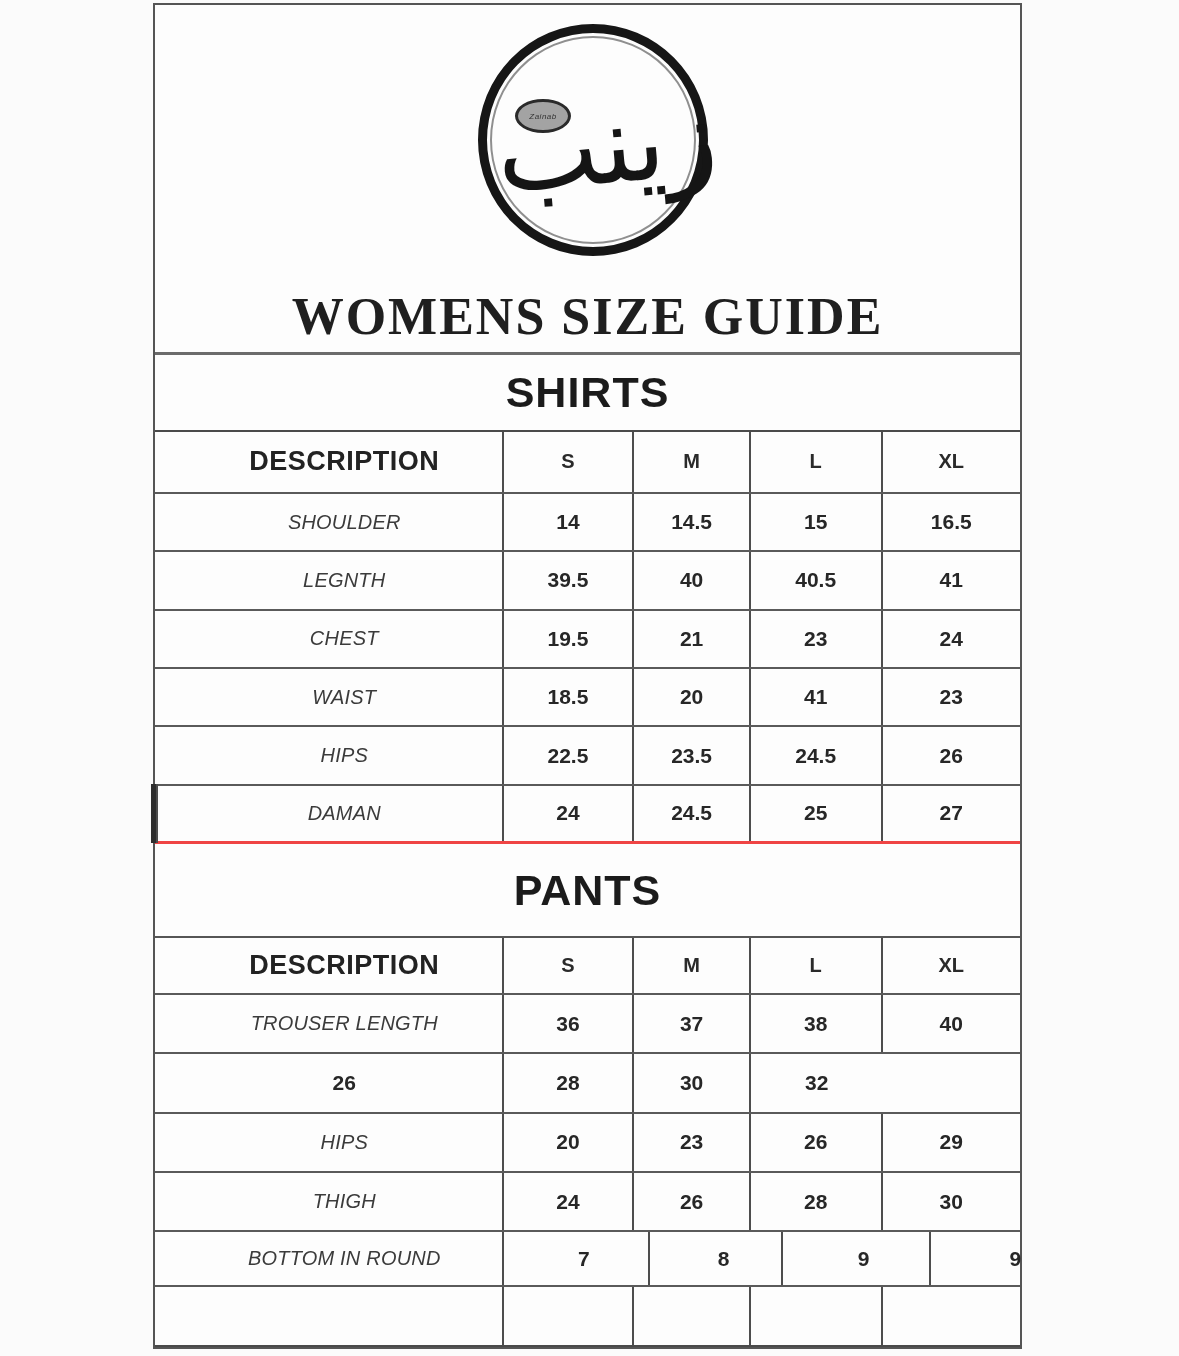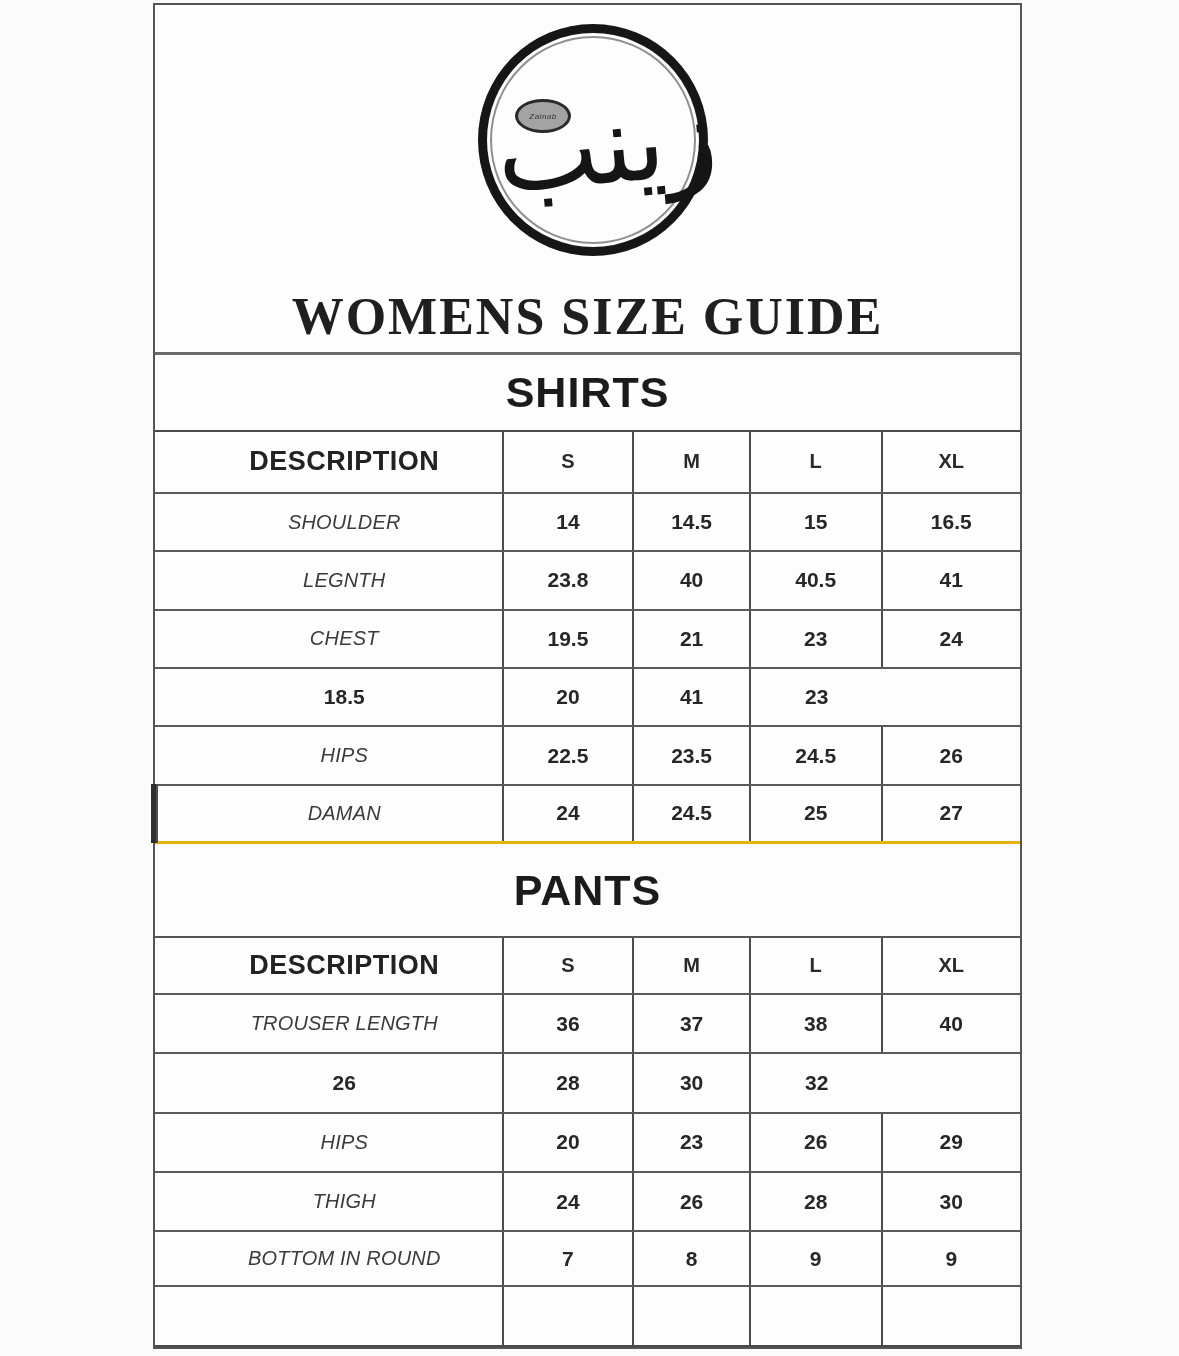--- a/index.html
+++ b/index.html
@@ -68,23 +68,23 @@
   .header-row .size-h { font-weight: bold; font-size: 20px; color: #2a2a2a; }
 
   .data-row { height: 58.5px; }
   .data-row .rlabel {
     font-style: italic; font-size: 20px; font-weight: 500; color: #3b3b3b;
     letter-spacing: 0.2px; white-space: nowrap;
   }
   .data-row .rlabel-small { font-size: 17px; }
   .data-row .val { font-weight: bold; font-size: 21px; color: #272727; }
 
-  .row-thick-bottom { border-bottom: 3px solid #eab308; }
+  .row-thick-bottom { border-bottom: 3px solid #ef4444; }
   .pants-data-row { height: 59.5px; }
-  .row-bottom-round { height: 55px; }
+  .row-bottom-round { height: 55px; gap: 16px; }
   .empty-row { height: 60px; border-bottom: 2px solid #4a4a4a; }
 
   .scan-artifact {
     position: absolute; left: -4px; top: -2px; width: 7px; height: calc(100% + 4px);
     background: #2e2e2e;
   }
 </style>
 </head>
 <body>
 
@@ -112,35 +112,36 @@
   <div class="trow data-row">
     <div class="rlabel">SHOULDER</div>
     <div class="val">14</div>
     <div class="val">14.5</div>
     <div class="val">15</div>
     <div class="val">16.5</div>
   </div>
 
   <div class="trow data-row">
     <div class="rlabel">LEGNTH</div>
-    <div class="val">23.8</div>
+    <div class="val">39.5</div>
     <div class="val">40</div>
     <div class="val">40.5</div>
     <div class="val">41</div>
   </div>
 
   <div class="trow data-row">
     <div class="rlabel">CHEST</div>
     <div class="val">19.5</div>
     <div class="val">21</div>
     <div class="val">23</div>
     <div class="val">24</div>
   </div>
 
   <div class="trow data-row">
+    <div class="rlabel">WAIST</div>
     <div class="val">18.5</div>
     <div class="val">20</div>
     <div class="val">41</div>
     <div class="val">23</div>
   </div>
 
   <div class="trow data-row">
     <div class="rlabel">HIPS</div>
     <div class="val">22.5</div>
     <div class="val">23.5</div>

